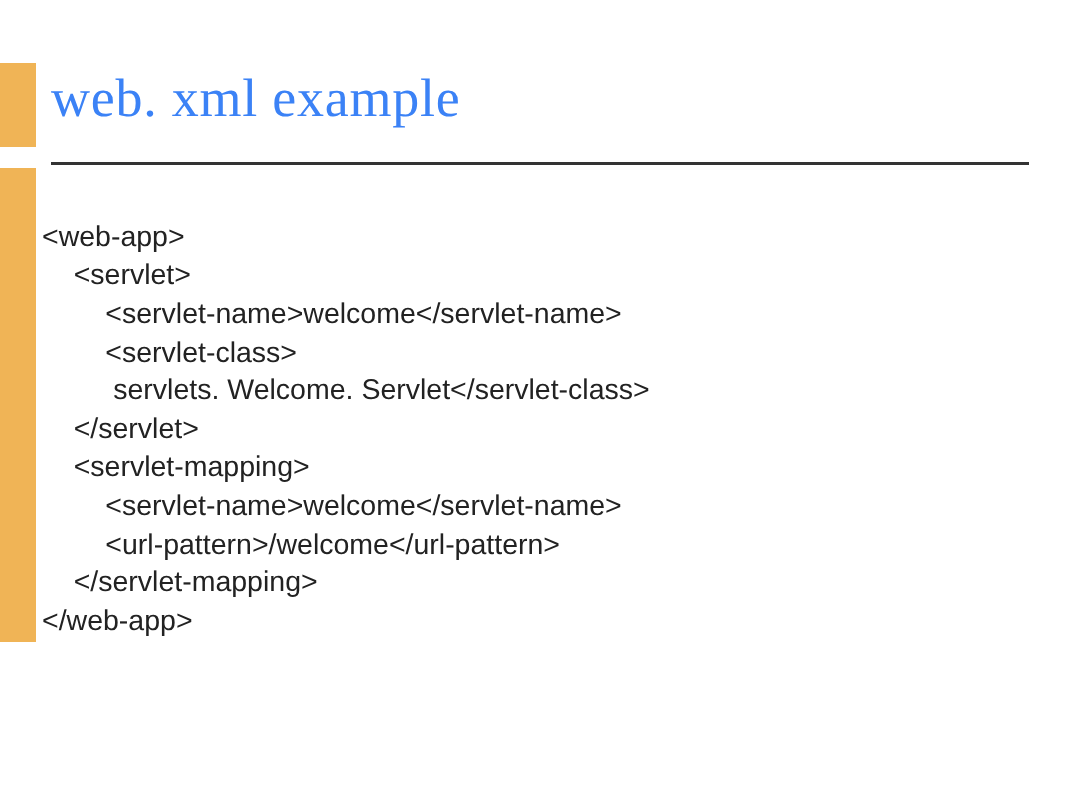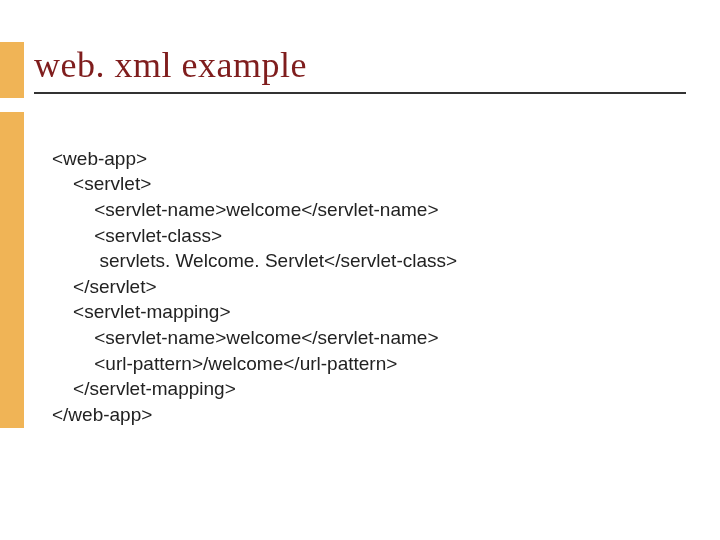--- a/index.html
+++ b/index.html
@@ -29,29 +29,29 @@
       height: 316px;
     }
     .title-wrap {
       position: absolute;
       left: 34px;
       top: 44px;
       right: 34px;
     }
     .title {
       font-size: 36px;
-      color: #7f1d1d;
+      color: #3b82f6;
       font-weight: normal;
       border-bottom: 2px solid #333333;
-      padding-bottom: 6px;
+      padding-bottom: 22px;
       letter-spacing: 0.5px;
     }
     .code-block {
       position: absolute;
-      left: 52px;
+      left: 28px;
       top: 120px;
       font-family: Verdana, Geneva, sans-serif;
       font-size: 19px;
       color: #222222;
       line-height: 1.35;
       white-space: pre;
     }
   </style>
 </head>
 <body>

